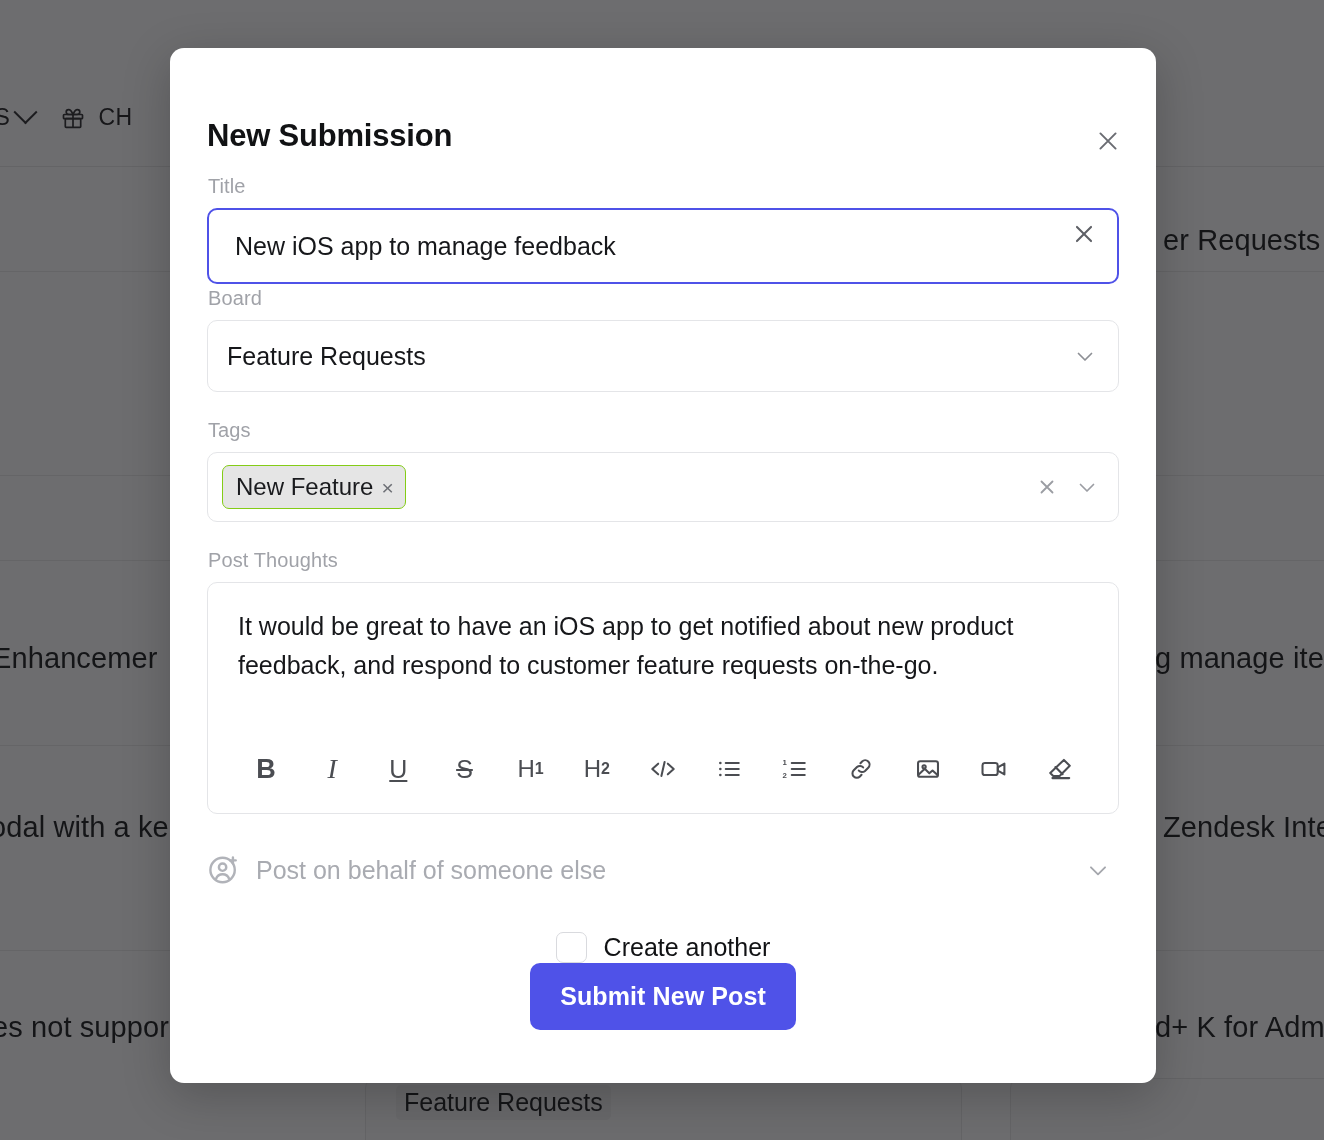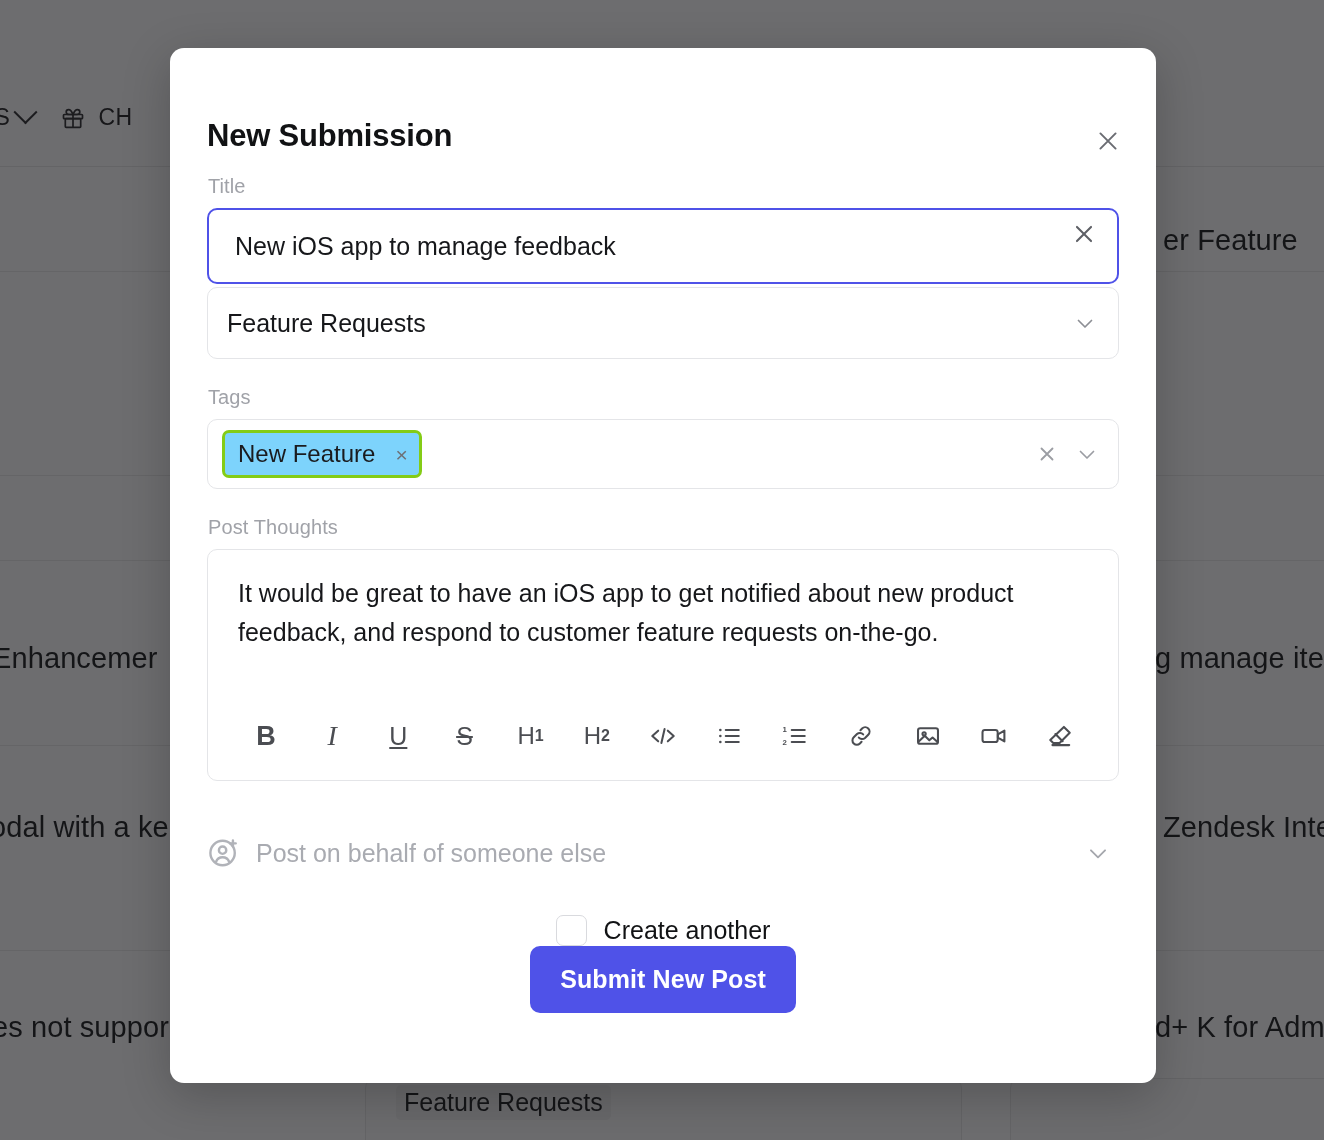--- a/index.html
+++ b/index.html
@@ -221,27 +221,27 @@
     border: 1px solid #e4e5e8;
     border-radius: 10px;
     background: #fff;
     display: flex;
     align-items: center;
     padding: 0 96px 0 14px;
   }
   .tag-chip {
     display: inline-flex;
     align-items: center;
-    gap: 20px;
-    border: 3px solid #84cc16;
+    gap: 8px;
+    border: 1px solid #84cc16;
     border-radius: 7px;
     padding: 7px 11px 7px 13px;
     font-size: 24px;
     color: #1a1b1e;
-    background: #7dd3fc;
+    background: #e5e5e5;
     cursor: default;
   }
   .tag-x {
     font-size: 21px;
     color: #6d6f75;
     cursor: pointer;
     line-height: 1;
   }
   .tags-actions {
     position: absolute;
@@ -258,21 +258,21 @@
     width: 24px; height: 24px;
   }
 
   
   .editor-wrap {
     border: 1px solid #e4e5e8;
     border-radius: 10px;
     background: #fff;
     padding: 24px 30px 12px 30px;
     box-sizing: border-box;
-    margin-bottom: 44px;
+    margin-bottom: 28px;
   }
   .editor-text {
     font-size: 25px;
     line-height: 1.54;
     color: #16171a;
     min-height: 120px;
     outline: none;
   }
   .editor-toolbar {
     display: flex;
@@ -379,21 +379,21 @@
       </span>
     </div>
   </div>
 
   <div class="bg-rowstrip" style="top:271px;"></div>
   <div class="bg-rowstrip" style="top:475px;"></div>
   <div class="bg-rowstrip" style="top:560px;"></div>
   <div class="bg-rowstrip" style="top:745px;"></div>
   <div class="bg-rowstrip" style="top:950px;"></div>
 
-  <div class="bg-rowtext" style="left:1163px;top:224px;">er Feature</div>
+  <div class="bg-rowtext" style="left:1163px;top:224px;">er Requests</div>
   <div class="bg-rowtext" style="left:-8px;top:642px;">Enhancemer</div>
   <div class="bg-rowtext" style="left:1155px;top:642px;">g manage items</div>
   <div class="bg-rowtext" style="left:-10px;top:811px;">odal with a ke</div>
   <div class="bg-rowtext" style="left:1163px;top:811px;">Zendesk Inte</div>
   <div class="bg-rowtext" style="left:-8px;top:1011px;">es not suppor</div>
   <div class="bg-rowtext" style="left:1155px;top:1011px;">d+ K for Admi</div>
 
   <div class="bg-card-bottom" style="left:365px;top:1078px;width:595px;height:90px;"></div>
   <div class="bg-card-bottom" style="left:1010px;top:1078px;width:330px;height:90px;"></div>
   <div class="bg-bottom-label" style="left:396px;top:1085px;">Feature Requests</div>
@@ -417,20 +417,21 @@
     <div class="field-label">Title</div>
     <div class="title-wrap">
       <input class="title-input" type="text" value="New iOS app to manage feedback" style="">
       <button class="title-clear" aria-label="Clear title">
         <svg width="26" height="26" viewBox="0 0 24 24" fill="none" stroke="#5e6066" stroke-width="1.9" stroke-linecap="round">
           <path d="M5.5 5.5 L18.5 18.5 M18.5 5.5 L5.5 18.5"></path>
         </svg>
       </button>
     </div>
 
+    <div class="field-label">Board</div>
     <div class="select-wrap">
       <div class="select-box">
         <span>Feature Requests</span>
       </div>
       <span class="select-chev">
         <svg width="24" height="24" viewBox="0 0 24 24" fill="none" stroke="#8d8f95" stroke-width="1.7" stroke-linecap="round" stroke-linejoin="round">
           <path d="M5.5 9.5 L12 16 L18.5 9.5"></path>
         </svg>
       </span>
     </div>

